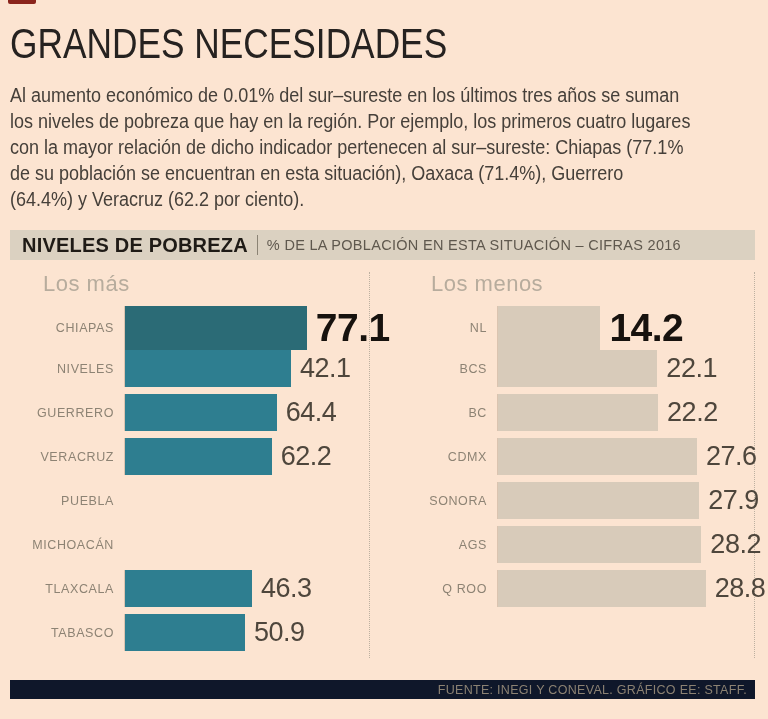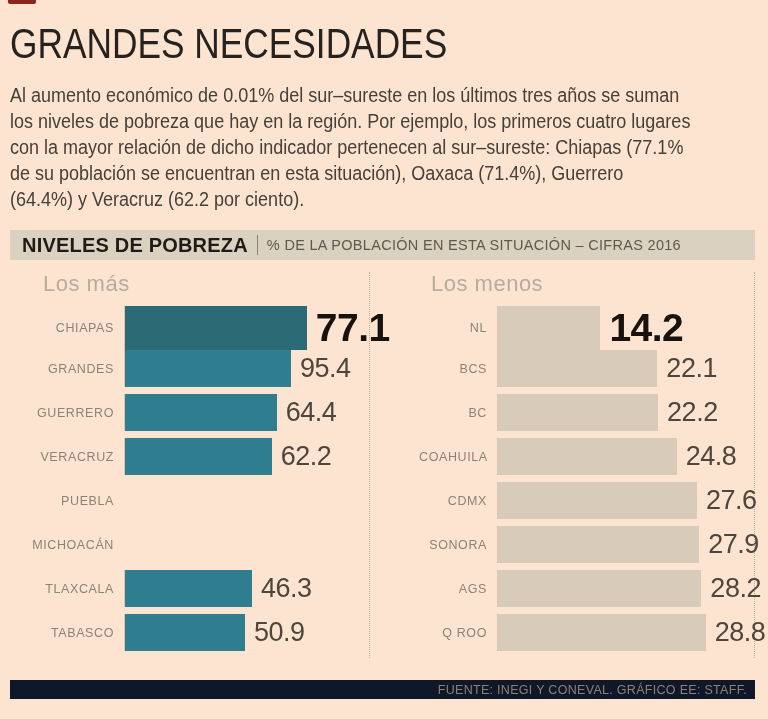--- a/index.html
+++ b/index.html
@@ -121,24 +121,24 @@
       <div class="chart-heading">Los más</div>
       <div class="rows">
           <div class="row">
             <div class="row-label">CHIAPAS</div>
             <div class="track">
               <div class="bar" style="width: 74.49%; background: rgb(43, 107, 118);"></div>
               <div class="val hl">77.1</div>
             </div>
           </div>
           <div class="row">
-            <div class="row-label">GRANDES</div>
+            <div class="row-label">NIVELES</div>
             <div class="track">
               <div class="bar" style="width: 68.02%; background: rgb(46, 126, 144);"></div>
-              <div class="val">95.4</div>
+              <div class="val">42.1</div>
             </div>
           </div>
           <div class="row">
             <div class="row-label">GUERRERO</div>
             <div class="track">
               <div class="bar" style="width: 62.22%; background: rgb(46, 126, 144);"></div>
               <div class="val">64.4</div>
             </div>
           </div>
           <div class="row">
@@ -188,27 +188,20 @@
             </div>
           </div>
           <div class="row">
             <div class="row-label">BC</div>
             <div class="track">
               <div class="bar" style="width: 62.54%; background: rgb(216, 203, 186);"></div>
               <div class="val">22.2</div>
             </div>
           </div>
           <div class="row">
-            <div class="row-label">COAHUILA</div>
-            <div class="track">
-              <div class="bar" style="width: 69.86%; background: rgb(216, 203, 186);"></div>
-              <div class="val">24.8</div>
-            </div>
-          </div>
-          <div class="row">
             <div class="row-label">CDMX</div>
             <div class="track">
               <div class="bar" style="width: 77.75%; background: rgb(216, 203, 186);"></div>
               <div class="val">27.6</div>
             </div>
           </div>
           <div class="row">
             <div class="row-label">SONORA</div>
             <div class="track">
               <div class="bar" style="width: 78.59%; background: rgb(216, 203, 186);"></div>

